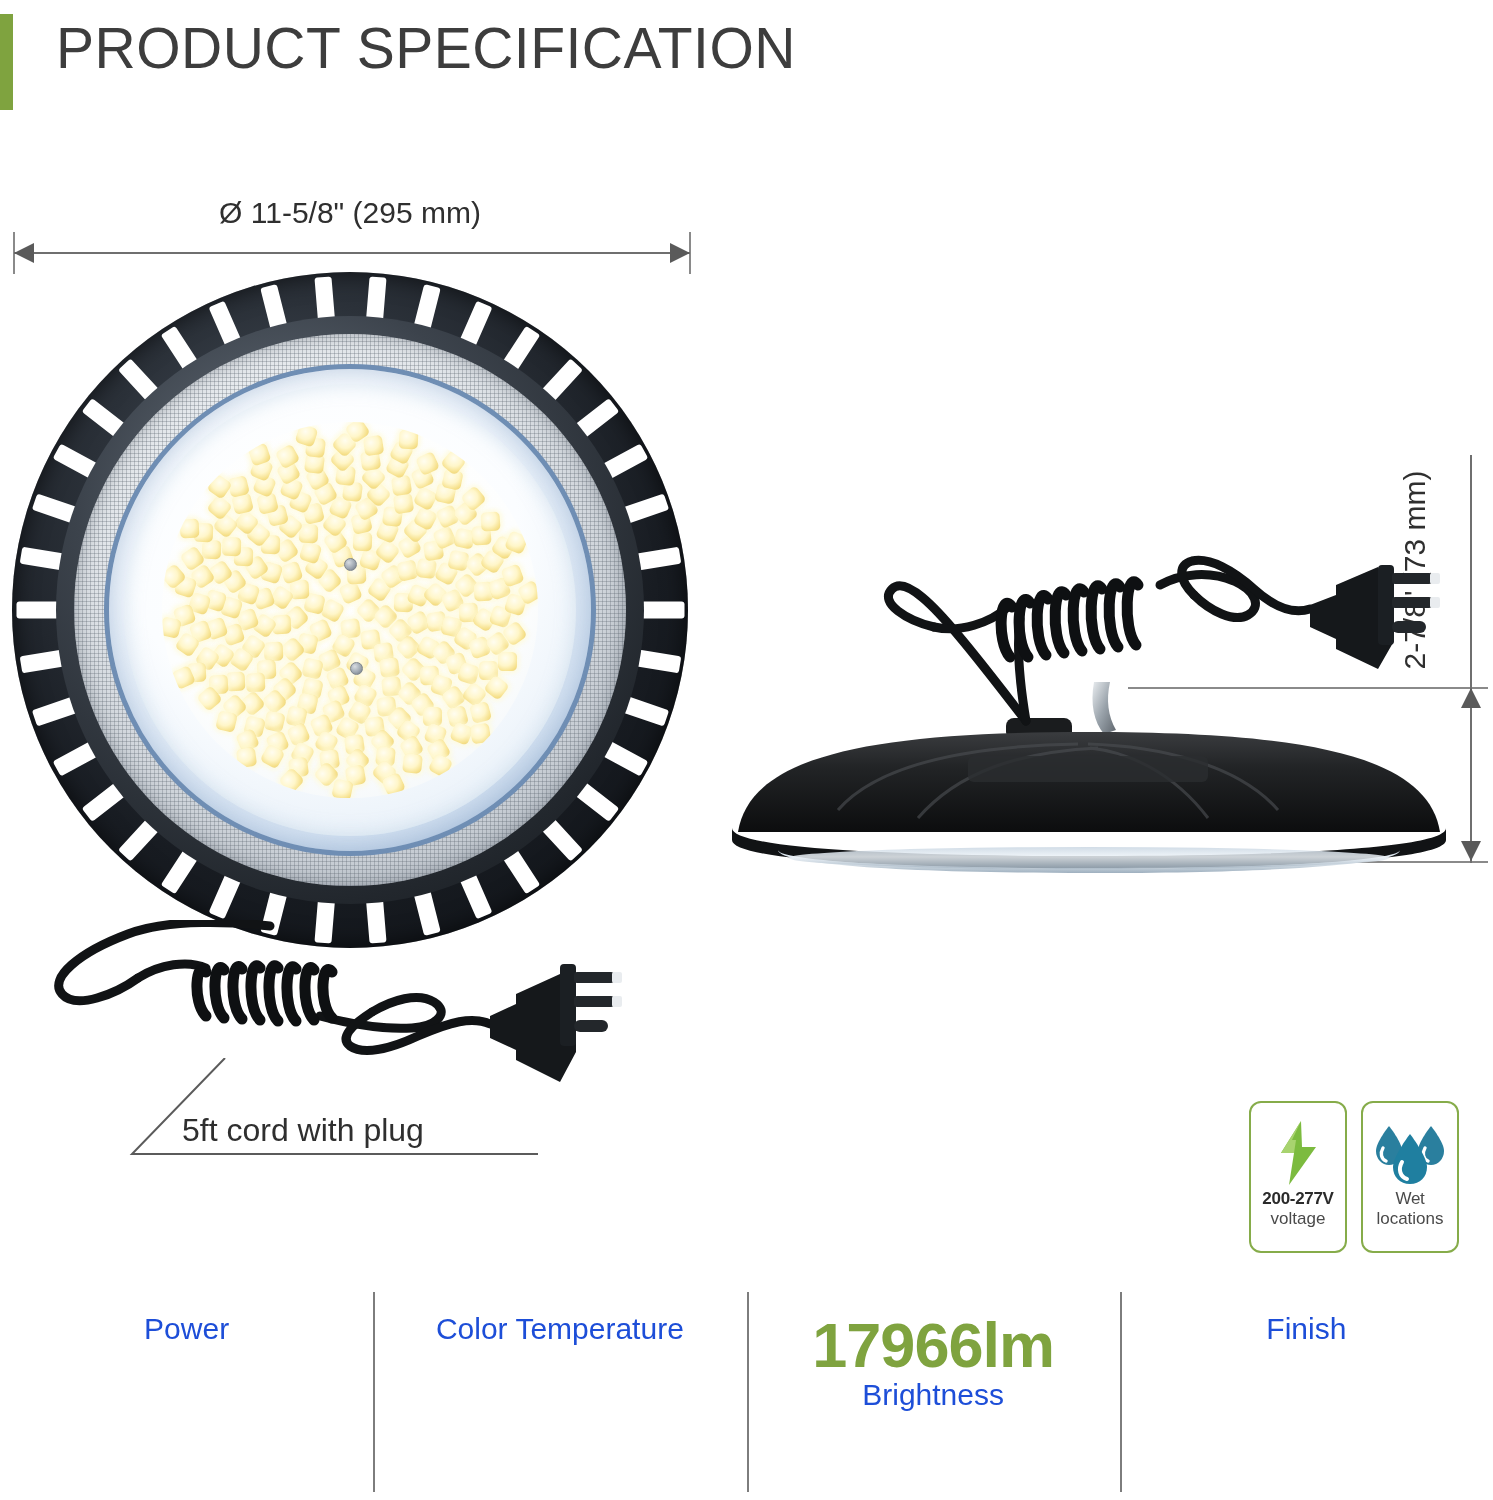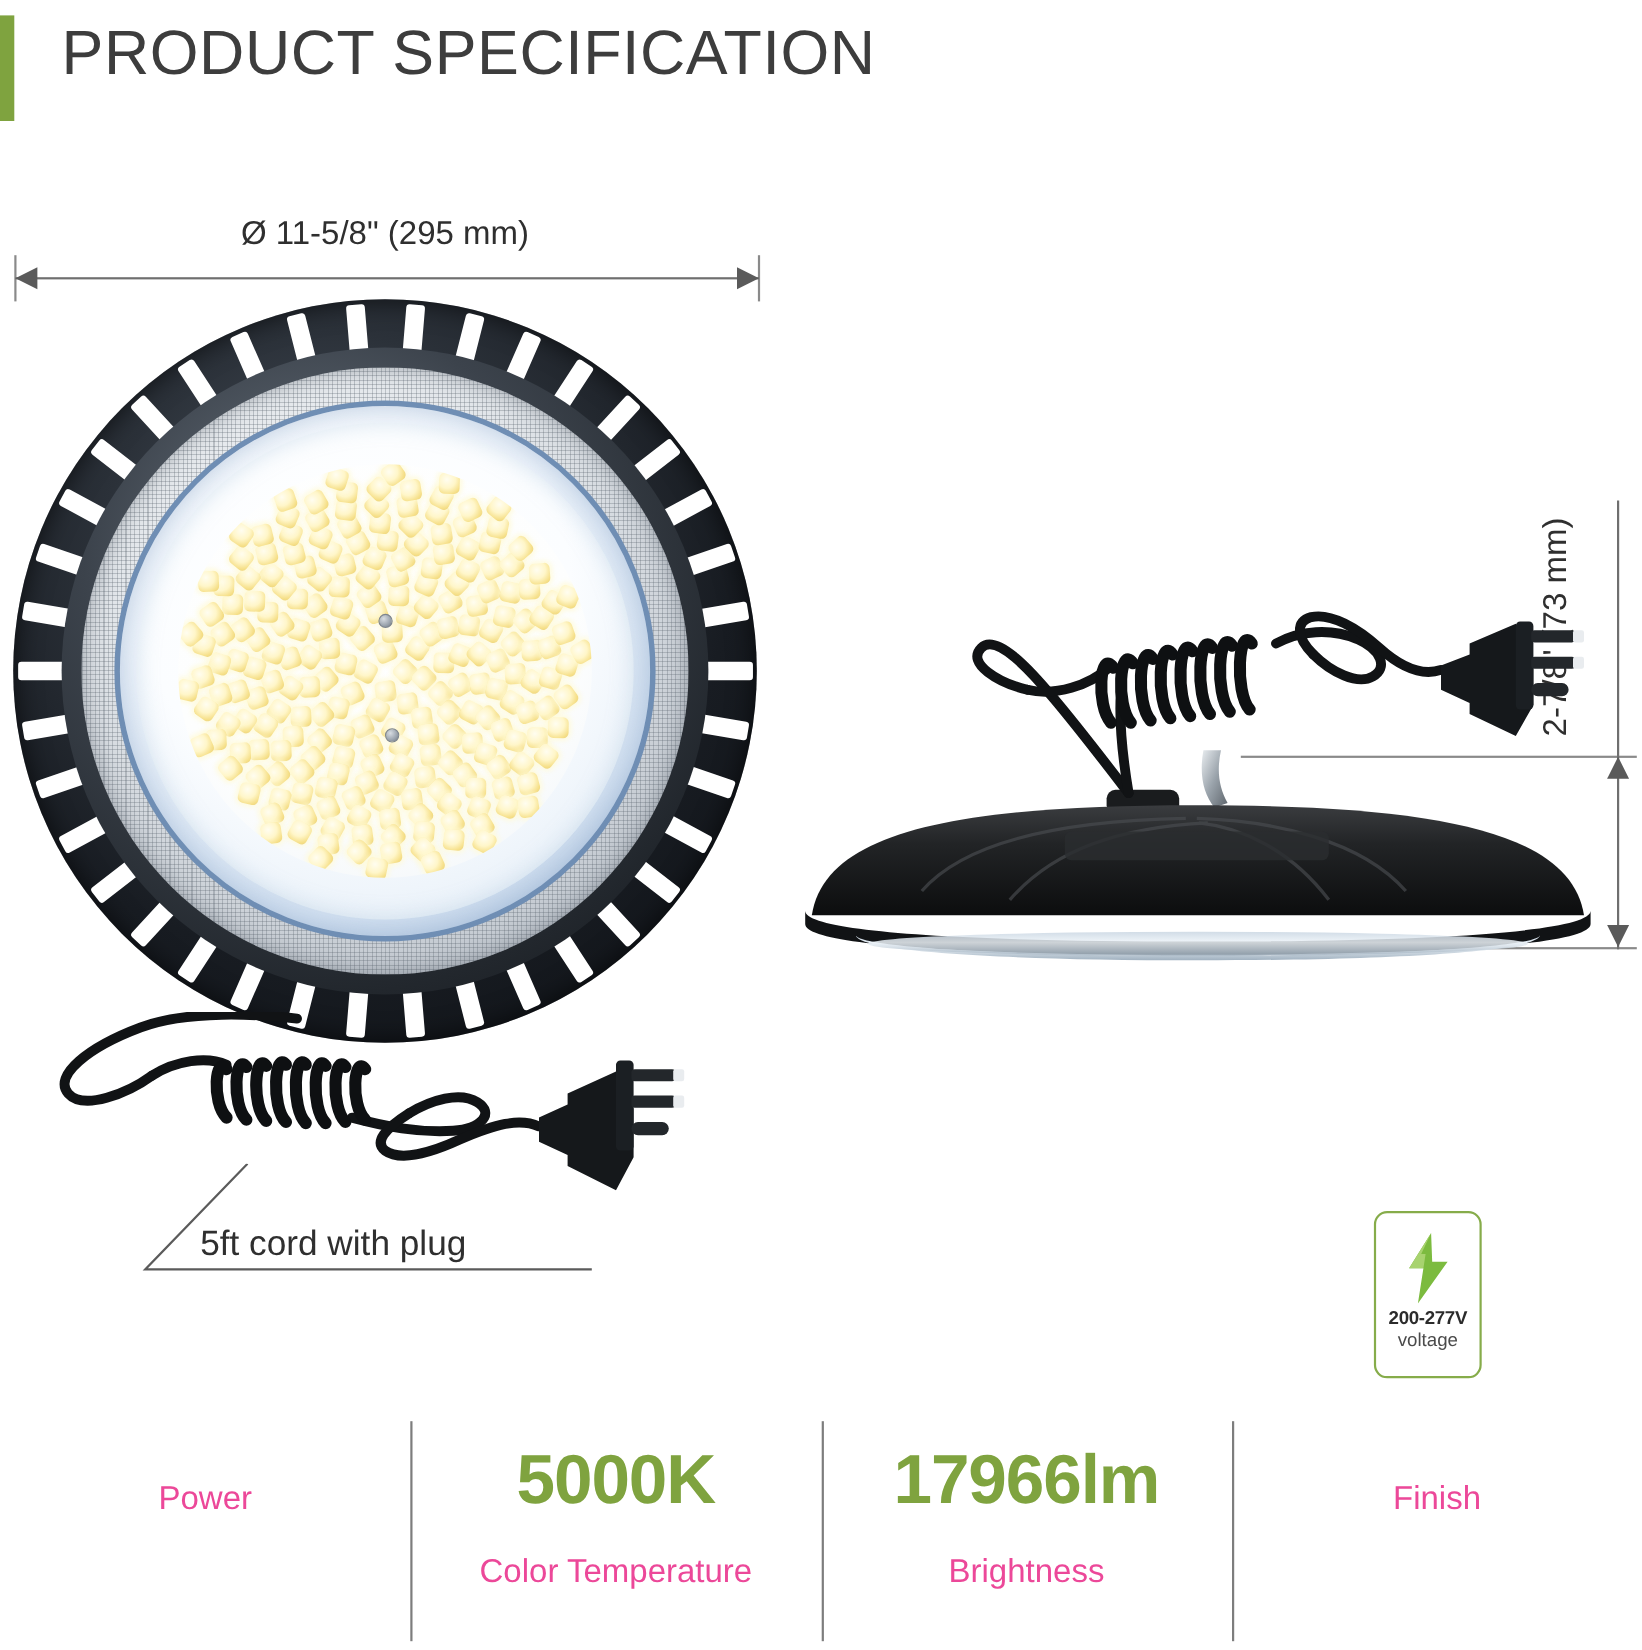--- a/index.html
+++ b/index.html
@@ -248,22 +248,21 @@
     content: "";
     position: absolute; left: 0; top: 6px;
     width: 2px; height: 200px;
     background: #7d7d7d;
   }
   .spec-value {
     font-size: 63px; font-weight: 700; color: #7fa33f;
     line-height: 1.05; letter-spacing: -1px; white-space: nowrap;
   }
   .spec-label {
-    margin-top: 34px;
-    font-size: 30px; font-weight: 400; color: #ec4899; white-space: nowrap;
+    font-size: 30px; font-weight: 400; color: #1d4ed8; white-space: nowrap;
   }
 </style>
 </head>
 <body>
 
 <div class="sheet">
 
   <div class="header">
     <div class="accent-bar"></div>
     <div class="page-title">PRODUCT SPECIFICATION</div>
@@ -687,28 +686,41 @@
       <div class="badge-icon">
         <svg width="46" height="66" viewBox="0 0 46 66">
           <path d="M26,1 L6,33 L19,33 L14,65 L41,27 L27,27 Z" fill="#7cbb3f"></path>
           <path d="M26,1 L6,33 L19,33 L21,20 L17,20 Z" fill="#a8d36f"></path>
         </svg>
       </div>
       <div class="badge-line1">200-277V</div>
       <div class="badge-line2">voltage</div>
     </div>
 
+    <div class="badge badge-wet">
+      <div class="badge-icon">
+        <svg width="72" height="66" viewBox="0 0 72 66">
+          <path d="M15,6 C15,6 2,22 2,31 C2,39 8,45 15,45 C22,45 28,39 28,31 C28,22 15,6 15,6 Z" fill="#2a7f9e"></path>
+          <path d="M9,28 C6,33 7,39 12,41" stroke="#ffffff" stroke-width="3.4" fill="none" stroke-linecap="round"></path>
+          <path d="M57,6 C57,6 44,22 44,31 C44,39 50,45 57,45 C64,45 70,39 70,31 C70,22 57,6 57,6 Z" fill="#2a7f9e"></path>
+          <path d="M51,28 C48,33 49,39 54,41" stroke="#ffffff" stroke-width="3.4" fill="none" stroke-linecap="round"></path>
+          <path d="M36,14 C36,14 19,36 19,47 C19,57 26,64 36,64 C46,64 53,57 53,47 C53,36 36,14 36,14 Z" fill="#1f7fa0"></path>
+          <path d="M28,42 C24,49 26,57 33,59" stroke="#ffffff" stroke-width="4" fill="none" stroke-linecap="round"></path>
+        </svg>
+      </div>
+      <div class="badge-line1">Wet</div>
+      <div class="badge-line2">locations</div>
+    </div>
   </div>
 
   <div class="spec-strip">
     <div class="spec-col">
       <div class="spec-label">Power</div>
     </div>
     <div class="spec-col">
-      <div class="spec-value">5000K</div>
       <div class="spec-label">Color Temperature</div>
     </div>
     <div class="spec-col">
       <div class="spec-value">17966lm</div>
       <div class="spec-label">Brightness</div>
     </div>
     <div class="spec-col">
       <div class="spec-label">Finish</div>
     </div>
   </div>

